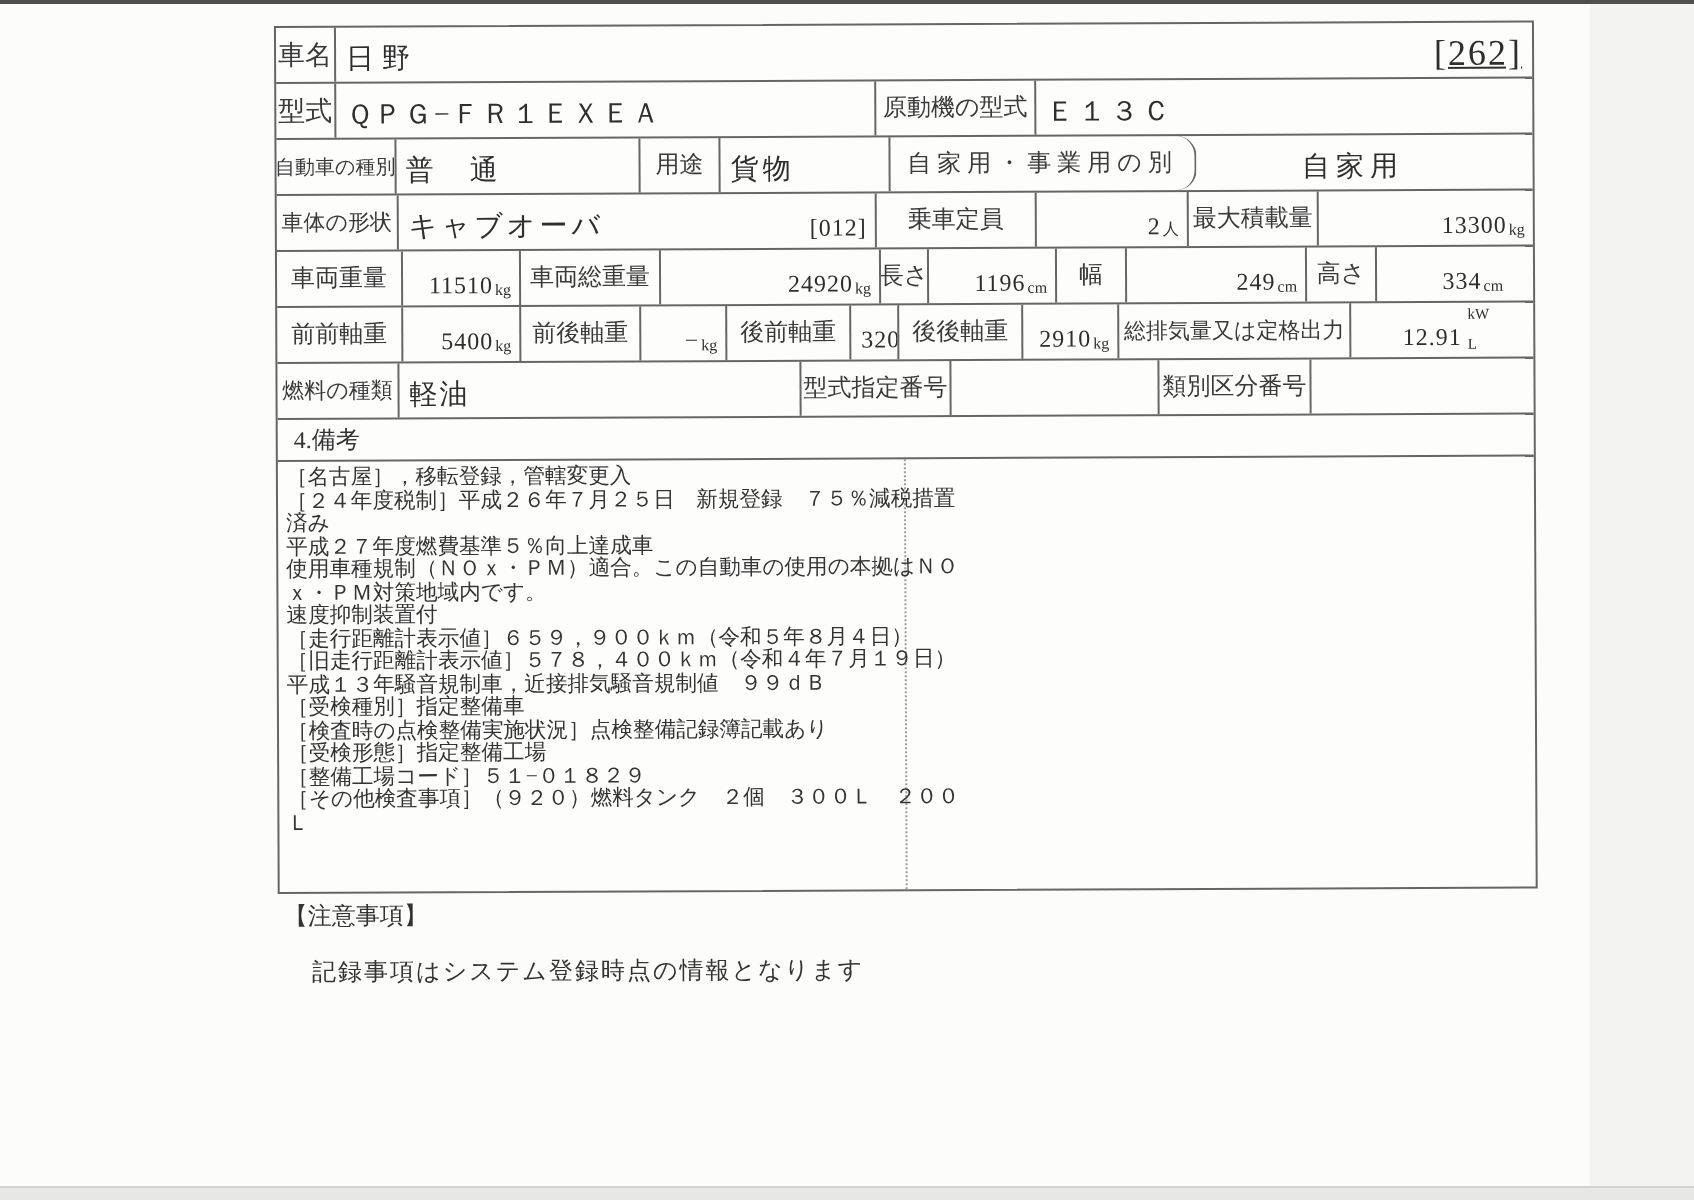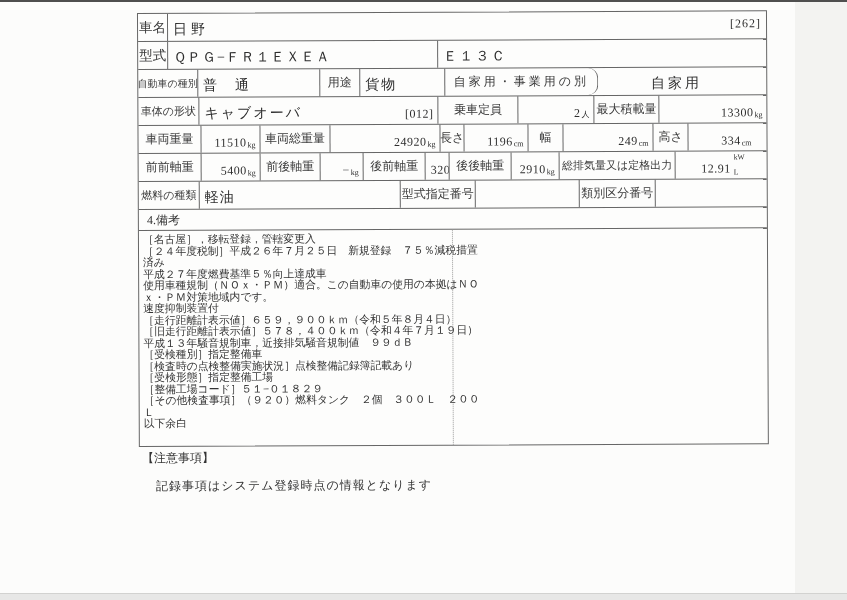--- a/index.html
+++ b/index.html
@@ -21,21 +21,21 @@
   .row{display:flex;height:27px;border-bottom:1px solid #666;}
   .row.hdr{height:20px;}
   .row.rem{height:215px;border-bottom:none;}
   .cell{box-sizing:border-box;border-right:1px solid #666;display:flex;overflow:hidden;}
   .cell.last{border-right:none;}
   .lab{align-items:center;justify-content:center;font-size:12px;color:#3a3a3a;white-space:nowrap;}
   .val{align-items:flex-end;padding:1px 4px 2px 5px;font-size:14px;white-space:nowrap;}
   .num{margin-left:auto;font-size:12px;letter-spacing:0.5px;}
   .unit{font-size:8px;padding-bottom:1px;margin-left:1px;align-self:flex-end;}
   .rel{position:relative;}
-  .badge{position:absolute;right:5px;top:5px;font-size:12px;letter-spacing:1px;}
+  .badge{position:absolute;right:5px;top:5px;font-size:18px;letter-spacing:1px;text-decoration:underline;}
   .bl{align-self:flex-end;}
   .ls1{letter-spacing:1px;} .ls2{letter-spacing:2px;} .ls3{letter-spacing:3px;margin-left:48px;} .ls4{letter-spacing:4px;}
   .sm10{font-size:10px;} .sm11{font-size:11px;} .lg13{font-size:13.5px;}
   .spread{letter-spacing:3px;border-radius:10px;}
   .hdr-cell{display:flex;align-items:center;padding-left:8px;font-size:12px;color:#333;width:100%;}
   .rem-left{width:314px;box-sizing:border-box;border-right:1px dotted #9a9a9a;padding:3px 2px 0 4px;}
   .rem-right{flex:1;}
   .rline{font-size:10.8px;line-height:11.5px;white-space:nowrap;color:#333;}
   .disp{align-items:stretch;padding:0 2px 0 4px;}
   .disp .num{align-self:flex-end;padding-bottom:2px;}
@@ -59,20 +59,21 @@
         <span class="bl ls4">日野</span>
         <span class="badge">[262]</span>
       </div>
     </div>
 
     <div class="row">
       <div class="cell lab lg13" style="width:30px">型式</div>
       <div class="cell val" style="width:270px">
         <span class="bl ls1">ＱＰＧ−ＦＲ１ＥＸＥＡ</span>
       </div>
+      <div class="cell lab" style="width:80px">原動機の型式</div>
       <div class="cell val last" style="width:248px">
         <span class="bl ls2">Ｅ１３Ｃ</span>
       </div>
     </div>
 
     <div class="row">
       <div class="cell lab sm10" style="width:61px">自動車の種別</div>
       <div class="cell val" style="width:125px">
         <span class="bl ls2">普　通</span>
       </div>
@@ -189,21 +190,20 @@
         <div class="rline">速度抑制装置付</div>
         <div class="rline">［走行距離計表示値］６５９，９００ｋｍ（令和５年８月４日）</div>
         <div class="rline">［旧走行距離計表示値］５７８，４００ｋｍ（令和４年７月１９日）</div>
         <div class="rline">平成１３年騒音規制車，近接排気騒音規制値　９９ｄＢ</div>
         <div class="rline">［受検種別］指定整備車</div>
         <div class="rline">［検査時の点検整備実施状況］点検整備記録簿記載あり</div>
         <div class="rline">［受検形態］指定整備工場</div>
         <div class="rline">［整備工場コード］５１−０１８２９</div>
         <div class="rline">［その他検査事項］（９２０）燃料タンク　２個　３００Ｌ　２００</div>
         <div class="rline">Ｌ</div>
-        <div class="rline">以下余白</div>
       </div>
       <div class="rem-right"></div>
     </div>
 
   </div>
 
   <div class="notes">
     <div>【注意事項】</div>
     <div class="body">記録事項はシステム登録時点の情報となります</div>
   </div>

